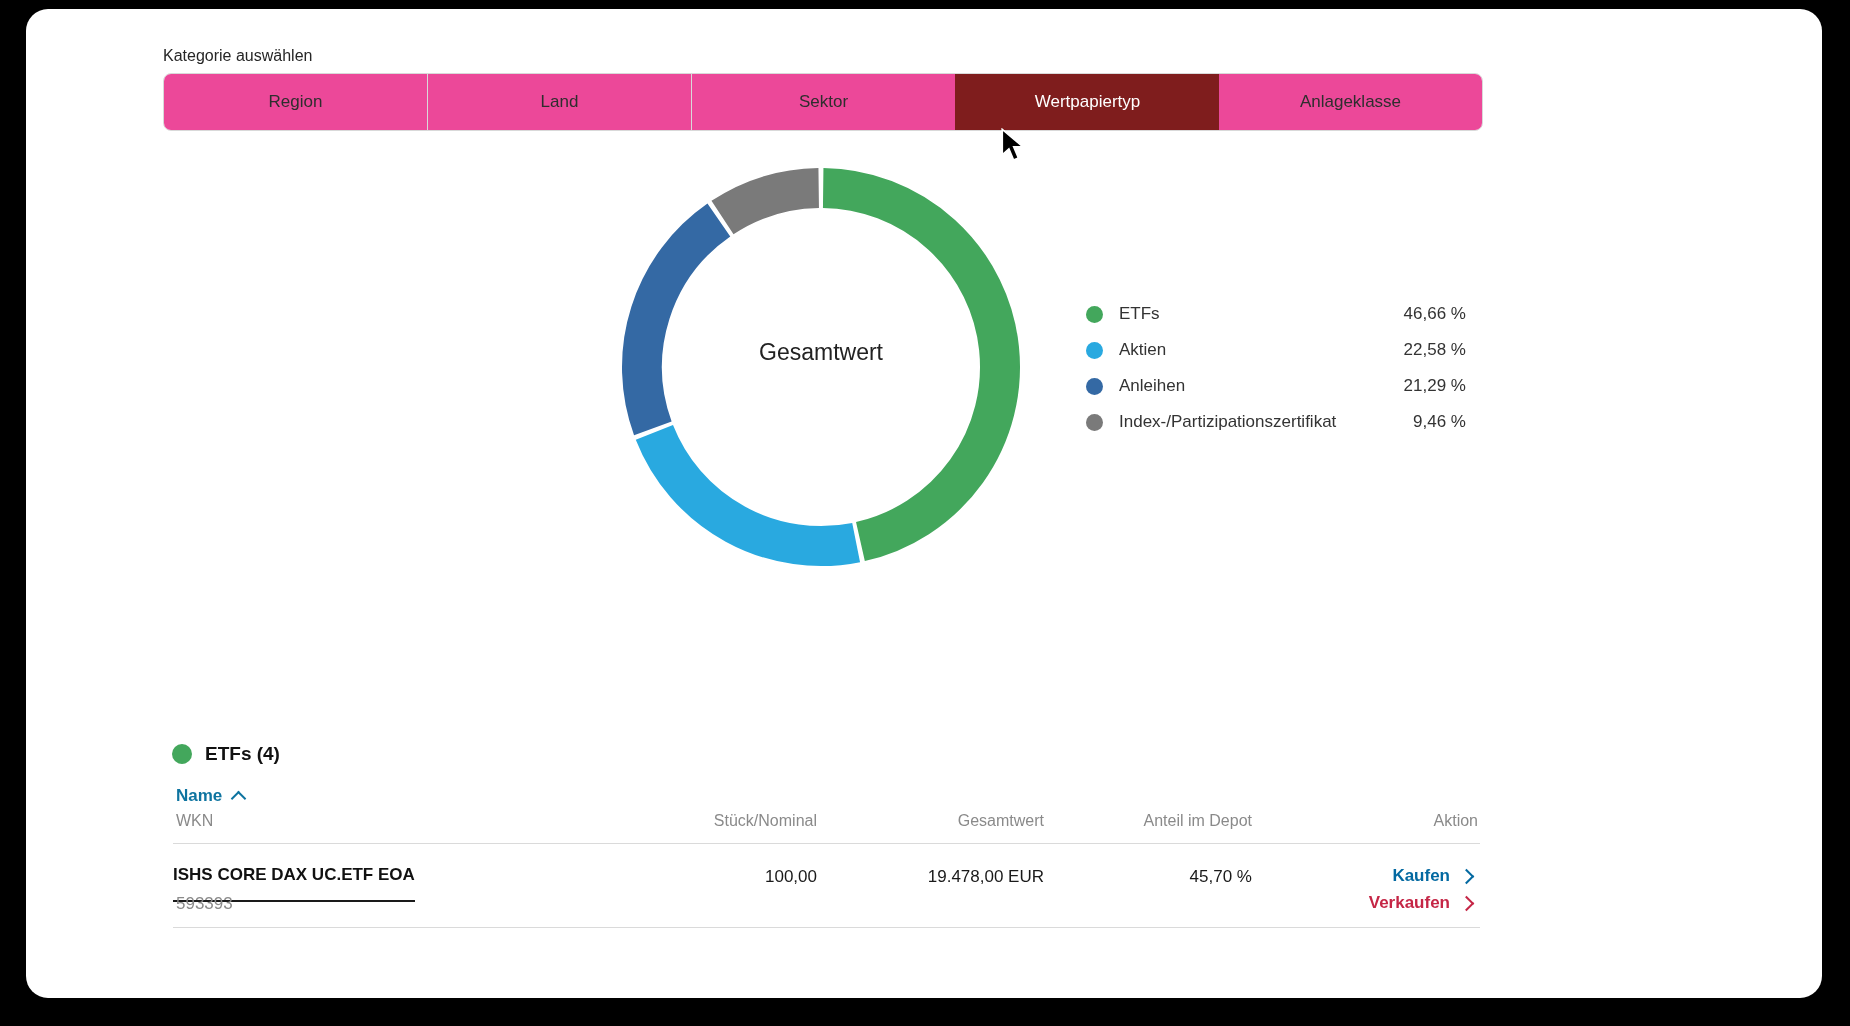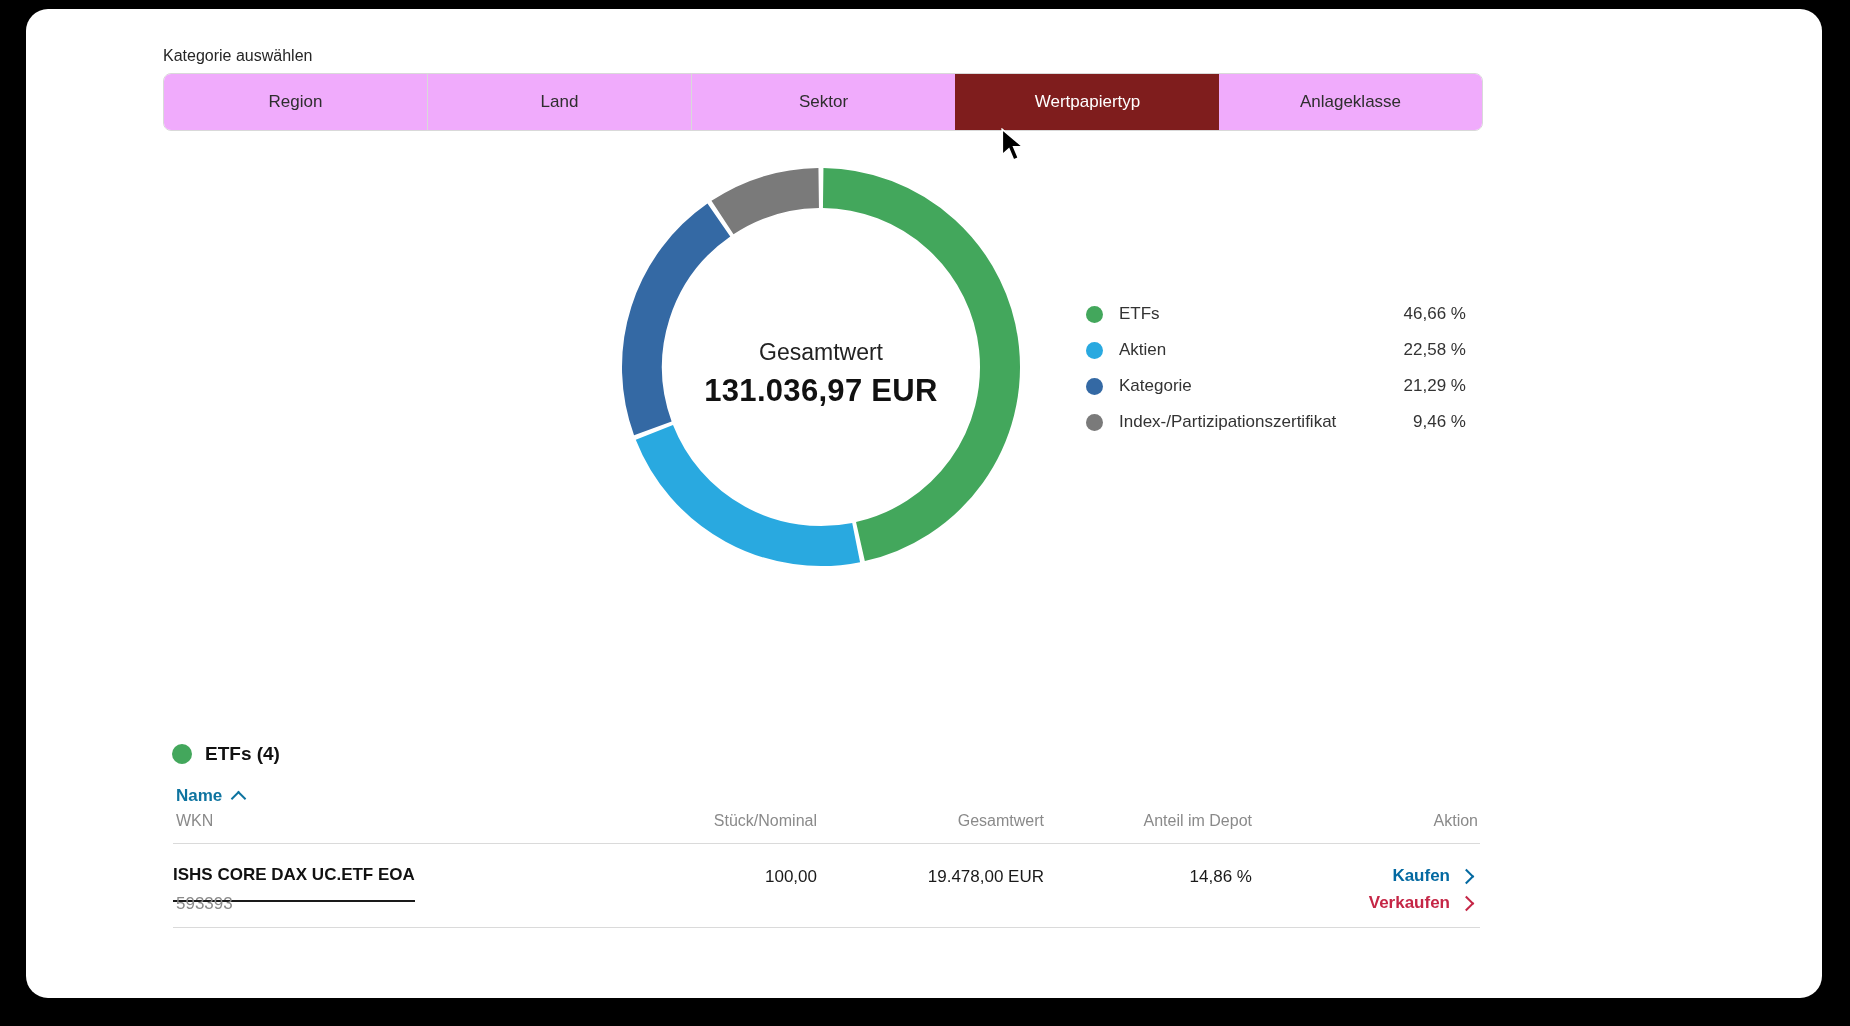--- a/index.html
+++ b/index.html
@@ -6,21 +6,21 @@
     font-family:"Liberation Sans", sans-serif;-webkit-font-smoothing:antialiased;}
   .card{position:absolute;left:26px;top:9px;width:1796px;height:989px;background:#fff;
     border-radius:22px;overflow:hidden;box-shadow:0 0 30px rgba(0,0,0,.9);}
   .abs{position:absolute;}
 
   
   .cat-label{left:137px;top:38px;font-size:16px;color:#262626;}
   .tabbar{left:137px;top:64px;width:1320px;height:58px;display:flex;
     border:1px solid #D9D9D9;border-radius:8px;overflow:hidden;box-sizing:border-box;}
   .tab{flex:1 1 0;display:flex;align-items:center;justify-content:center;
-    font-size:17px;color:#2E2E2E;background:#f0abfc;border-left:1px solid #D9D9D9;cursor:pointer;}
+    font-size:17px;color:#2E2E2E;background:#ec4899;border-left:1px solid #D9D9D9;cursor:pointer;}
   .tab:first-child{border-left:none;}
   .tab.active{background:#7f1d1d;color:#fff;border-left-color:transparent;margin:-1px 0;}
   .tab.active + .tab{border-left:none;}
 
   
   .donut{left:575px;top:138px;width:440px;height:440px;}
   .center-text{left:595px;top:330px;width:400px;text-align:center;}
   .center-label{font-size:23px;color:#222;}
   .center-value{font-size:31px;font-weight:bold;color:#111;margin-top:7px;letter-spacing:.3px;}
 
@@ -74,37 +74,36 @@
 
   <svg id="donut" class="abs donut" viewBox="0 0 440 440">
       <path d="M 222.19 41.01 A 179 179 0 0 1 259.43 394.60" fill="none" stroke="#43A75C" stroke-width="40"></path>
       <path d="M 255.15 395.52 A 179 179 0 0 1 53.38 285.42" fill="none" stroke="#29A9E0" stroke-width="40"></path>
       <path d="M 51.83 281.33 A 179 179 0 0 1 117.86 73.00" fill="none" stroke="#3469A4" stroke-width="40"></path>
       <path d="M 121.48 70.55 A 179 179 0 0 1 217.70 41.01" fill="none" stroke="#7A7A7A" stroke-width="40"></path>
     </svg>
 
   <div class="abs center-text">
     <div class="center-label">Gesamtwert</div>
-    <div class="center-value">131.036,97 EUR</div>
   </div>
 
   <div class="abs legend">
     <div class="legend-row">
       <span class="dot" style="background: rgb(67, 167, 92);"></span>
       <span class="legend-label">ETFs</span>
       <span class="legend-value">46,66 %</span>
     </div>
     <div class="legend-row">
       <span class="dot" style="background: rgb(41, 169, 224);"></span>
       <span class="legend-label">Aktien</span>
       <span class="legend-value">22,58 %</span>
     </div>
     <div class="legend-row">
       <span class="dot" style="background: rgb(52, 105, 164);"></span>
-      <span class="legend-label">Kategorie</span>
+      <span class="legend-label">Anleihen</span>
       <span class="legend-value">21,29 %</span>
     </div>
     <div class="legend-row">
       <span class="dot" style="background: rgb(122, 122, 122);"></span>
       <span class="legend-label">Index-/Partizipationszertifikat</span>
       <span class="legend-value">9,46 %</span>
     </div>
   </div>
 
   <div class="abs section-head">
@@ -122,21 +121,21 @@
   <div class="abs col-head right total-h">Gesamtwert</div>
   <div class="abs col-head right share-h">Anteil im Depot</div>
   <div class="abs col-head right action-h">Aktion</div>
 
   <div class="abs divider d1"></div>
 
   <div class="abs row-name">ISHS CORE DAX UC.ETF EOA</div>
   <div class="abs row-wkn">593393</div>
   <div class="abs cell right qty-v">100,00</div>
   <div class="abs cell right total-v">19.478,00 EUR</div>
-  <div class="abs cell right share-v">14,86 %</div>
+  <div class="abs cell right share-v">45,70 %</div>
 
   <div class="abs link buy">
     <span>Kaufen</span>
     <span class="chev chev-right"></span>
   </div>
   <div class="abs link sell">
     <span>Verkaufen</span>
     <span class="chev chev-right"></span>
   </div>
 

